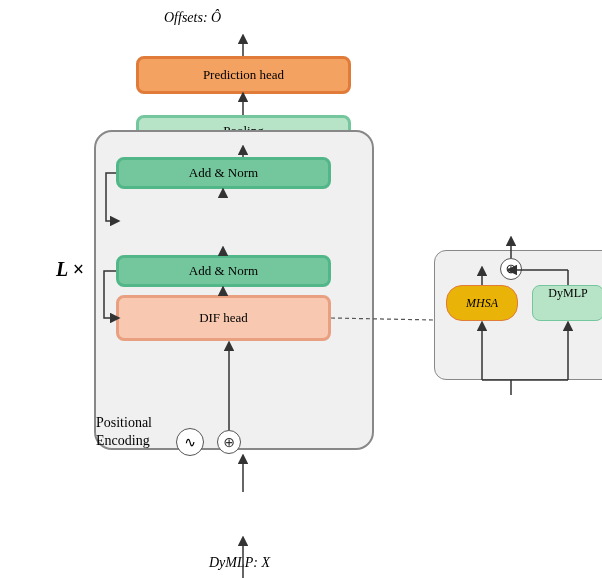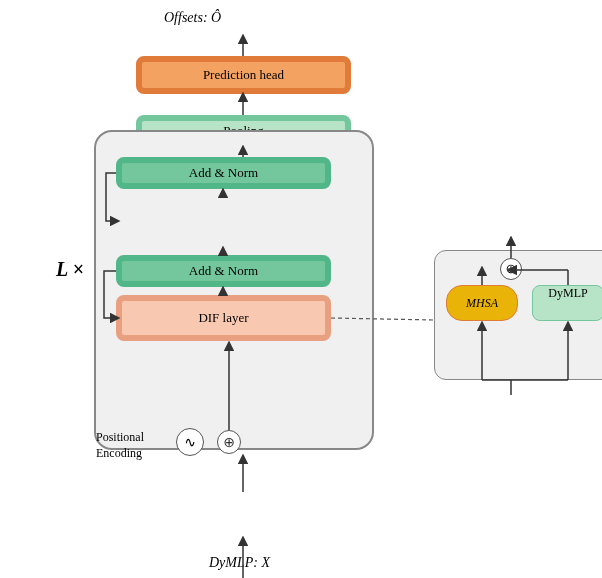--- a/index.html
+++ b/index.html
@@ -46,21 +46,21 @@
     
     .block {
       position: absolute;
       border-radius: 8px;
       display: flex;
       align-items: center;
       justify-content: center;
       text-align: center;
       font-size: 13px;
       font-weight: 500;
-      border: 6px solid #701a75;
+      border: 3px solid #701a75;
     }
 
     
     .block-prediction {
       background: #f4a261;
       border-color: #e07b3a;
       top: 56px;
       left: 102px;
       width: 215px;
       height: 38px;
@@ -140,23 +140,23 @@
       position: absolute;
       top: 10px;
       left: 130px;
       font-size: 14px;
       font-style: italic;
     }
 
     
     .pe-label {
       position: absolute;
-      top: 430px;
+      top: 414px;
       left: 62px;
-      font-size: 12px;
+      font-size: 14px;
       line-height: 1.3;
       width: 75px;
     }
 
     
     .plus-circle {
       position: absolute;
       width: 24px;
       height: 24px;
       border-radius: 50%;
@@ -279,21 +279,21 @@
   <div class="block block-addnorm-top">
     <span>Add &amp; Norm</span>
   </div>
 
 
   <div class="block block-addnorm-bottom">
     <span>Add &amp; Norm</span>
   </div>
 
   <div class="block block-dif">
-    <span>DIF layer</span>
+    <span>DIF head</span>
   </div>
 
   <div class="pe-label">
     <span>Positional Encoding</span>
   </div>
 
   <div class="sine-circle" style="top: 428px; left: 142px;">
     <span>∿</span>
   </div>
 

